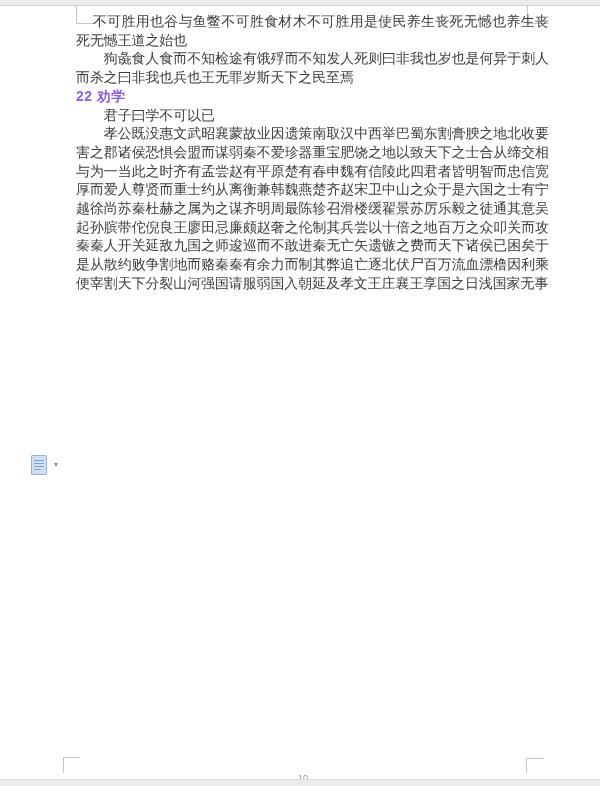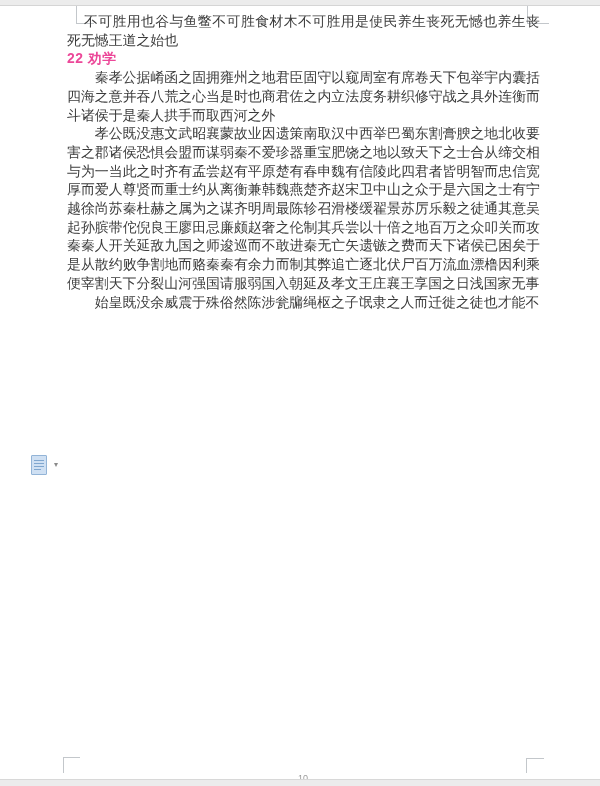--- a/index.html
+++ b/index.html
@@ -11,27 +11,27 @@
   .pasteboard-bottom{position:absolute;left:0;top:779px;width:600px;height:7px;background:#ececec;border-top:1px solid #d8d8d8;}
 
   
   .mark{position:absolute;}
   .mark-tl{left:76px;top:6px;width:17px;height:17px;border-left:1px solid #c3c7cb;border-bottom:1px solid #c3c7cb;}
   .mark-tr{left:527px;top:6px;width:21px;height:17px;border-left:1px solid #c3c7cb;border-bottom:1px solid #c3c7cb;}
   .mark-bl{left:63px;top:757px;width:16px;height:15px;border-left:1px solid #c3c7cb;border-top:1px solid #c3c7cb;}
   .mark-br{left:526px;top:758px;width:17px;height:14px;border-left:1px solid #c3c7cb;border-top:1px solid #c3c7cb;}
 
   
-  .doc-body{position:absolute;left:67px;top:12px;width:473px;
+  .doc-body{position:absolute;left:76px;top:12px;width:473px;
     font-size:13.9px;line-height:18.7px;color:#3b3b3b;
     text-align:justify;word-break:break-all;}
   .doc-body p,.doc-body h3{margin:0;padding:0;}
   .paragraph.indent{text-indent:2em;}
   .paragraph.first{text-indent:17px;}
-  .heading{font-size:13.9px;font-weight:bold;color:#ec4899;letter-spacing:0.5px;}
+  .heading{font-size:13.9px;font-weight:bold;color:#8b5cf6;letter-spacing:0.5px;}
 
   
   .page-number{position:absolute;left:63px;top:755px;width:480px;text-align:center;
     font-size:9px;color:#9a9a9a;margin-top:18px;}
 
   
   .margin-widget{position:absolute;left:31px;top:455px;width:34px;height:22px;}
   .doc-icon{position:absolute;left:0;top:0;width:14px;height:18px;
     background:#cfe0f3;border:1px solid #93b4d7;border-radius:1px;}
   .doc-icon .ln{position:absolute;left:2px;right:2px;height:1px;background:#7fa6cf;}
@@ -45,24 +45,24 @@
 
   <div class="pasteboard-top"></div>
 
   <div class="mark mark-tl"></div>
   <div class="mark mark-tr"></div>
   <div class="mark mark-bl"></div>
   <div class="mark mark-br"></div>
 
   <div class="doc-body">
       <p class="paragraph first">不可胜用也谷与鱼鳖不可胜食材木不可胜用是使民养生丧死无憾也养生丧死无憾王道之始也</p>
+      <p class="paragraph indent">狗彘食人食而不知检途有饿殍而不知发人死则曰非我也岁也是何异于刺人而杀之曰非我也兵也王无罪岁斯天下之民至焉</p>
       <h3 class="heading">22 劝学</h3>
-      <p class="paragraph indent">秦孝公据崤函之固拥雍州之地君臣固守以窥周室有席卷天下包举宇内囊括四海之意并吞八荒之心当是时也商君佐之内立法度务耕织修守战之具外连衡而斗诸侯于是秦人拱手而取西河之外</p>
+      <p class="paragraph indent">君子曰学不可以已</p>
       <p class="paragraph indent">孝公既没惠文武昭襄蒙故业因遗策南取汉中西举巴蜀东割膏腴之地北收要害之郡诸侯恐惧会盟而谋弱秦不爱珍器重宝肥饶之地以致天下之士合从缔交相与为一当此之时齐有孟尝赵有平原楚有春申魏有信陵此四君者皆明智而忠信宽厚而爱人尊贤而重士约从离衡兼韩魏燕楚齐赵宋卫中山之众于是六国之士有宁越徐尚苏秦杜赫之属为之谋齐明周最陈轸召滑楼缓翟景苏厉乐毅之徒通其意吴起孙膑带佗倪良王廖田忌廉颇赵奢之伦制其兵尝以十倍之地百万之众叩关而攻秦秦人开关延敌九国之师逡巡而不敢进秦无亡矢遗镞之费而天下诸侯已困矣于是从散约败争割地而赂秦秦有余力而制其弊追亡逐北伏尸百万流血漂橹因利乘便宰割天下分裂山河强国请服弱国入朝延及孝文王庄襄王享国之日浅国家无事</p>
-      <p class="paragraph indent">始皇既没余威震于殊俗然陈涉瓮牖绳枢之子氓隶之人而迁徙之徒也才能不</p>
     </div>
 
   <div class="margin-widget">
     <div class="doc-icon">
       <div class="ln ln1"></div>
       <div class="ln ln2"></div>
       <div class="ln ln3"></div>
       <div class="ln ln4"></div>
     </div>
     <div class="dropdown-arrow">▾</div>

